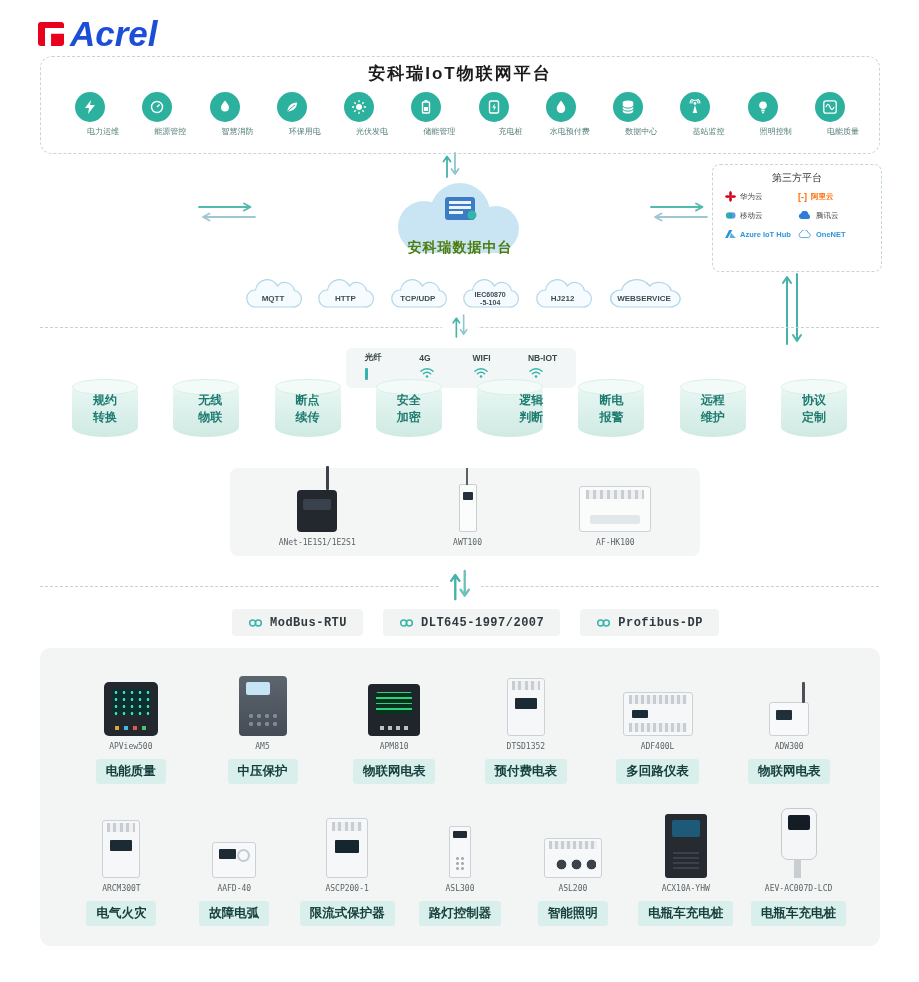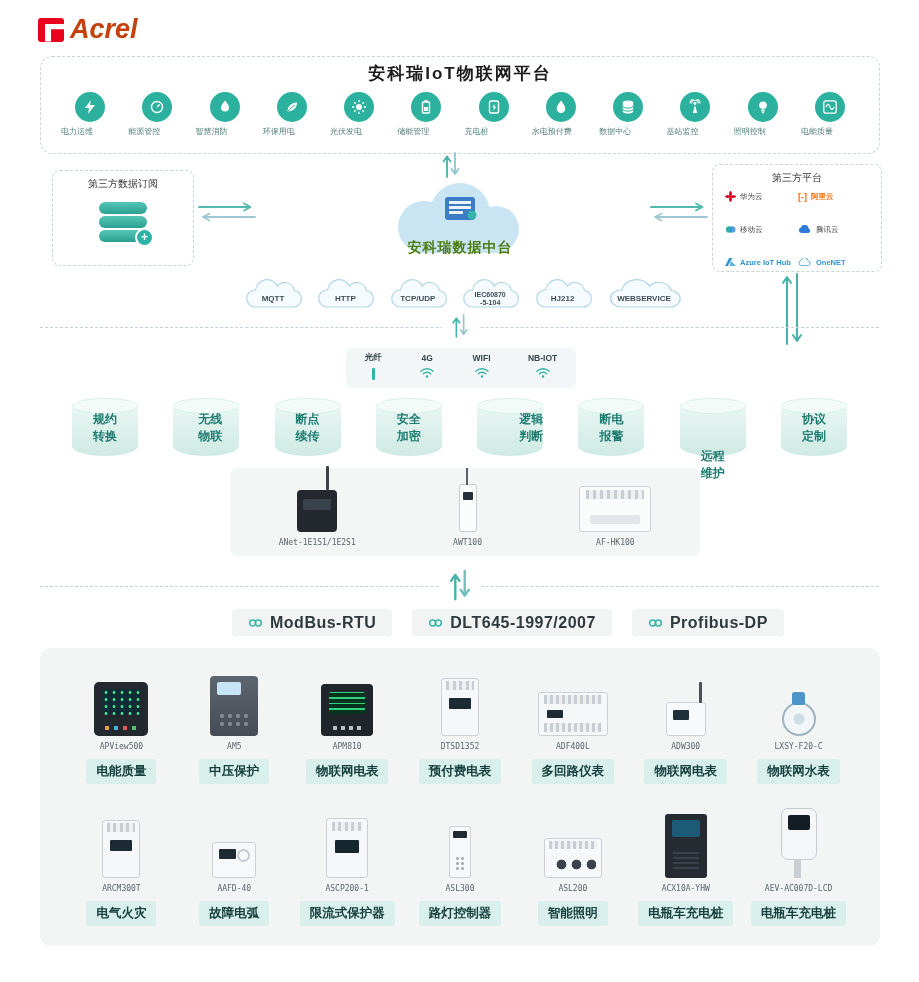--- a/index.html
+++ b/index.html
@@ -4,28 +4,28 @@
 <style>
   html,body{margin:0;padding:0;background:#fff;}
   .page{position:relative;width:919px;height:982px;background:#fff;overflow:hidden;
         font-family:"Liberation Sans",sans-serif;color:#222;}
 
   
   .logo{position:absolute;left:38px;top:14px;display:flex;align-items:center;gap:6px;}
   .logo-mark{width:26px;height:24px;background:#e8001c;border-radius:3px;position:relative;overflow:hidden;}
   .logo-mark::after{content:"";position:absolute;left:7px;top:6px;width:19px;height:18px;background:#fff;
         clip-path:polygon(0 0,100% 0,100% 32%,32% 32%,32% 100%,0 100%);}
-  .logo-text{font-size:27px;font-weight:bold;font-style:italic;color:#c2410c;}
+  .logo-text{font-size:35px;font-weight:bold;font-style:italic;color:#1d4ed8;}
 
   
   .platform-box{position:absolute;left:40px;top:56px;width:838px;height:96px;
         border:1.5px dashed #c5d6d4;border-radius:12px;}
   .platform-title{text-align:center;margin-top:5px;font-size:17px;font-weight:bold;color:#1b1b1b;letter-spacing:2px;}
   .apps{display:flex;justify-content:space-between;padding:7px 20px 0;}
-  .app{width:58px;text-align:left;}
+  .app{width:58px;text-align:right;}
   .app-circle{width:30px;height:30px;border-radius:50%;background:#2cb19e;margin:0 auto;
         display:flex;align-items:center;justify-content:center;}
   .app-circle svg{width:16px;height:16px;}
   .app-label{font-size:8px;color:#55817a;margin-top:4px;white-space:nowrap;}
 
   
   .abs{position:absolute;}
   .arrow-mid-top{left:440px;top:151px;}
   .h-arrows-left{left:196px;top:199px;}
   .h-arrows-right{left:648px;top:199px;}
@@ -42,21 +42,21 @@
 
   
   .cloud-hub{position:absolute;left:372px;top:174px;width:176px;height:94px;}
   .cloud-hub svg{position:absolute;inset:0;width:100%;height:100%;}
   .cloud-hub-label{position:absolute;left:0;right:0;bottom:11px;text-align:center;
         font-size:14px;font-weight:bold;color:#4d7c0f;letter-spacing:1px;}
 
   
   .tp-box{position:absolute;left:712px;top:164px;width:168px;height:106px;
         border:1.5px dashed #c5d6d4;border-radius:8px;}
-  .tp-grid{display:grid;grid-template-columns:1fr 1fr;row-gap:20px;padding:5px 10px 0 12px;}
+  .tp-grid{display:grid;grid-template-columns:1fr 1fr;row-gap:6px;padding:5px 10px 0 12px;}
   .tp-cell{display:flex;align-items:center;gap:4px;min-height:13px;}
   .tp-name{font-size:7.5px;color:#444;white-space:nowrap;}
   .tp-name.orange{color:#ff6a00;font-weight:bold;}
   .tp-name.blue{color:#2e95d3;font-weight:bold;}
   .ali-bracket{color:#ff6a00;font-weight:bold;font-size:9px;}
 
   
   .pclouds{position:absolute;left:240px;top:276px;width:446px;display:flex;justify-content:space-between;align-items:flex-end;}
   .pcloud{position:relative;width:66px;height:40px;}
   .pcloud:last-child{width:84px;}
@@ -68,44 +68,44 @@
   .divider{position:absolute;left:40px;width:839px;border-top:1.5px dashed #c2d2d4;}
   .divider-1{top:327px;}
   .divider-2{top:586px;}
   .div-arrow{position:absolute;left:50%;transform:translateX(-50%);background:#fff;padding:0 8px;}
   .divider-1 .div-arrow{top:-16px;}
   .divider-2 .div-arrow{top:-20px;}
 
   
   .conn-bar{position:absolute;left:346px;top:348px;width:230px;height:40px;background:#f3f6f6;border-radius:6px;
         display:flex;justify-content:space-around;align-items:center;}
-  .conn{text-align:center;}
+  .conn{text-align:left;}
   .conn-label{font-size:8.5px;font-weight:bold;color:#37474a;margin-bottom:2px;}
   .fiber-bar{display:inline-block;width:3px;height:12px;background:#35b5a9;border-radius:1px;}
 
   
-  .features{position:absolute;left:72px;top:398px;width:775px;display:flex;justify-content:space-between;}
+  .features{position:absolute;left:72px;top:379px;width:775px;display:flex;justify-content:space-between;}
   .cyl{position:relative;width:66px;height:58px;}
   .cyl-body{position:absolute;top:7px;left:0;right:0;bottom:0;background:linear-gradient(180deg,#e9f7f3,#cfeae3);
         border-radius:6px 6px 33px 33px/6px 6px 10px 10px;}
   .cyl-top{position:absolute;top:0;left:0;right:0;height:14px;background:#f3fbf9;border:1px solid #d9efe8;border-radius:50%;}
   .cyl-label{position:absolute;inset:0;padding-top:13px;text-align:center;font-size:12px;font-weight:bold;
         color:#1e7b70;line-height:1.4;white-space:pre-line;}
 
   
   .gw-panel{position:absolute;left:230px;top:468px;width:470px;height:88px;background:#f4f6f6;border-radius:8px;
         display:flex;justify-content:space-around;align-items:flex-end;padding-bottom:9px;box-sizing:border-box;}
   .gw{text-align:center;}
   .gw-img{height:52px;display:flex;align-items:flex-end;justify-content:center;}
   .gw-label{font-family:"DejaVu Sans Mono",monospace;font-size:8px;color:#5a6468;margin-top:6px;}
 
   
   .fps{position:absolute;left:232px;top:609px;display:flex;gap:20px;}
   .fp{background:#f2f4f4;border-radius:4px;height:27px;display:flex;align-items:center;gap:7px;padding:0 16px;}
-  .fp-label{font-family:Liberation Sans, sans-serif;font-size:16px;font-weight:bold;color:#2f3a3e;letter-spacing:.5px;}
+  .fp-label{font-family:Liberation Mono, monospace;font-size:12px;font-weight:bold;color:#2f3a3e;letter-spacing:.5px;}
 
   
   .device-panel{position:absolute;left:40px;top:648px;width:840px;height:298px;background:#f3f5f5;border-radius:10px;
         box-sizing:border-box;padding:22px 25px 0;}
   .dev-row{display:flex;}
   .dev-row.row2{margin-top:24px;}
   .dev-cell{flex:1;text-align:center;}
   .dev-img-wrap{height:66px;display:flex;align-items:flex-end;justify-content:center;}
   .row2 .dev-img-wrap{height:70px;}
   .model{font-family:"DejaVu Sans Mono",monospace;font-size:8px;color:#5a6468;margin-top:6px;}
@@ -334,29 +334,20 @@
           <g stroke="#45b3a7" stroke-width="1.8">
             <path d="M7 26V6M3.5 10.5 7 5.5l3.5 5"></path>
           </g>
           <g stroke="#8fc7ce" stroke-width="1.8">
             <path d="M15 2v20M11.5 18 15 23l3.5-5"></path>
           </g>
         </g>
       </svg>
   </div>
 
-  <section class="sub-box">
-    <div class="box-title">第三方数据订阅</div>
-    <div class="db-icon">
-      <span class="db-disc"></span>
-        <span class="db-disc"></span>
-        <span class="db-disc"></span>
-      <span class="db-plus">+</span>
-    </div>
-  </section>
 
   <div class="abs h-arrows-left">
     <svg width="62" height="26" viewBox="0 0 62 26">
         <g fill="none" stroke-linejoin="round" stroke-linecap="round" stroke-width="1.8">
           <g stroke="#52b9ad">
             <path d="M3 8h51M48 4.5 54.5 8 48 11.5"></path>
           </g>
           <g stroke="#9fc6d2">
             <path d="M59 18H8M13.5 14.5 7 18l6.5 3.5"></path>
           </g>
@@ -571,21 +562,21 @@
       </div>
     <div class="cyl">
         <span class="cyl-body"></span>
         <span class="cyl-top"></span>
         <span class="cyl-label" style="white-space: pre-line;">断电
 报警</span>
       </div>
     <div class="cyl">
         <span class="cyl-body"></span>
         <span class="cyl-top"></span>
-        <span class="cyl-label" style="white-space: pre-line; margin-top: 37px;">远程
+        <span class="cyl-label" style="white-space: pre-line;">远程
 维护</span>
       </div>
     <div class="cyl">
         <span class="cyl-body"></span>
         <span class="cyl-top"></span>
         <span class="cyl-label" style="white-space: pre-line;">协议
 定制</span>
       </div>
   </div>
 
@@ -694,27 +685,20 @@
         <div class="model">ADF400L</div>
         <span class="cat-badge">多回路仪表</span>
       </div>
       <div class="dev-cell">
         <div class="dev-img-wrap">
             <span class="dev" data-icon="iot-meter"></span>
           </div>
         <div class="model">ADW300</div>
         <span class="cat-badge">物联网电表</span>
       </div>
-      <div class="dev-cell">
-        <div class="dev-img-wrap">
-            <span class="dev" data-icon="water-meter"></span>
-          </div>
-        <div class="model">LXSY-F20-C</div>
-        <span class="cat-badge">物联网水表</span>
-      </div>
     </div>
 
     <div class="dev-row row2">
       <div class="dev-cell">
         <div class="dev-img-wrap">
             <span class="dev" data-icon="din-meter"></span>
           </div>
         <div class="model">ARCM300T</div>
         <span class="cat-badge">电气火灾</span>
       </div>

